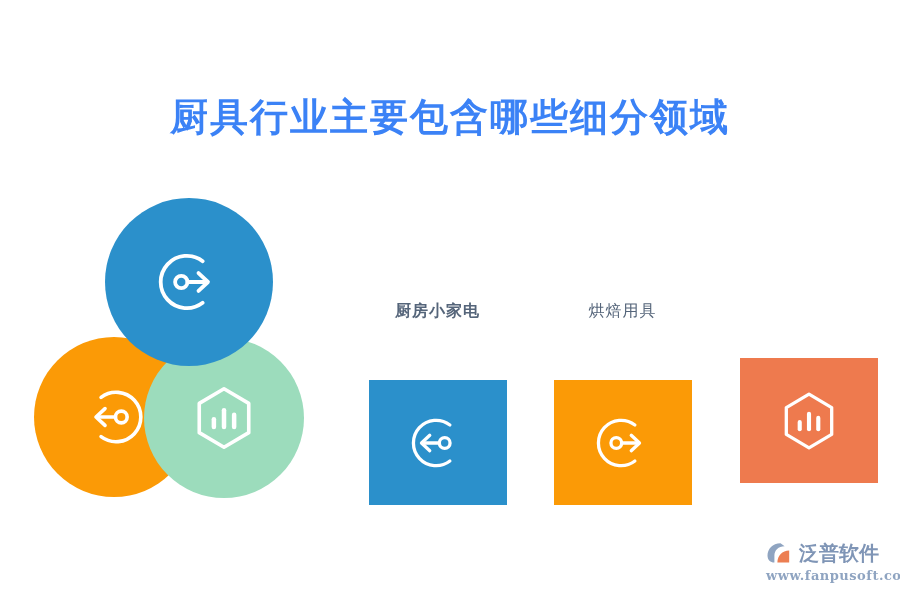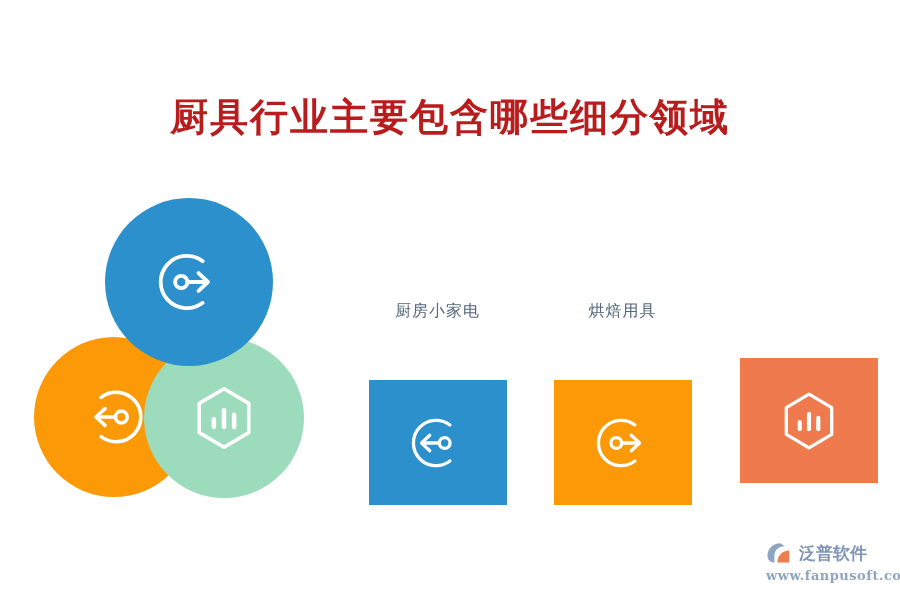--- a/index.html
+++ b/index.html
@@ -19,21 +19,21 @@
   #page-title {
     position: absolute;
     left: 0;
     top: 92px;
     width: 900px;
     text-align: center;
     font-family: "DejaVu Serif", "Liberation Serif", serif;
     font-size: 38px;
     font-weight: 700;
     letter-spacing: 2px;
-    color: #b91c1c;
+    color: #3b82f6;
     white-space: nowrap;
   }
 
   
   #circle-cluster {
     position: absolute;
     left: 34px;
     top: 198px;
     width: 300px;
     height: 280px;
@@ -72,21 +72,21 @@
 
   
   .column {
     position: absolute;
     top: 300px;
     width: 185px;
     display: flex;
     flex-direction: column;
     align-items: center;
   }
-  #column-0 { left: 345px; }
+  #column-0 { left: 345px; font-weight: bold; }
   #column-1 { left: 530px; }
   #column-2 { left: 716px; }
 
   .column-label {
     font-family: "DejaVu Sans", "Liberation Sans", sans-serif;
     font-size: 16px;
     color: #55657a;
     letter-spacing: 1px;
     white-space: nowrap;
     margin-bottom: 0px;
@@ -116,21 +116,21 @@
     width: 130px;
     height: 48px;
   }
   #brand-logo-row {
     display: flex;
     align-items: center;
     height: 32px;
   }
   #brand-name {
     font-family: "DejaVu Sans", "Liberation Sans", sans-serif;
-    font-size: 17px;
+    font-size: 20px;
     font-weight: 700;
     color: #7f95b6;
     letter-spacing: 0px;
     margin-left: 3px;
     line-height: 32px;
   }
   #brand-url {
     font-family: "DejaVu Serif", "Liberation Serif", serif;
     font-size: 13px;
     font-weight: 700;

